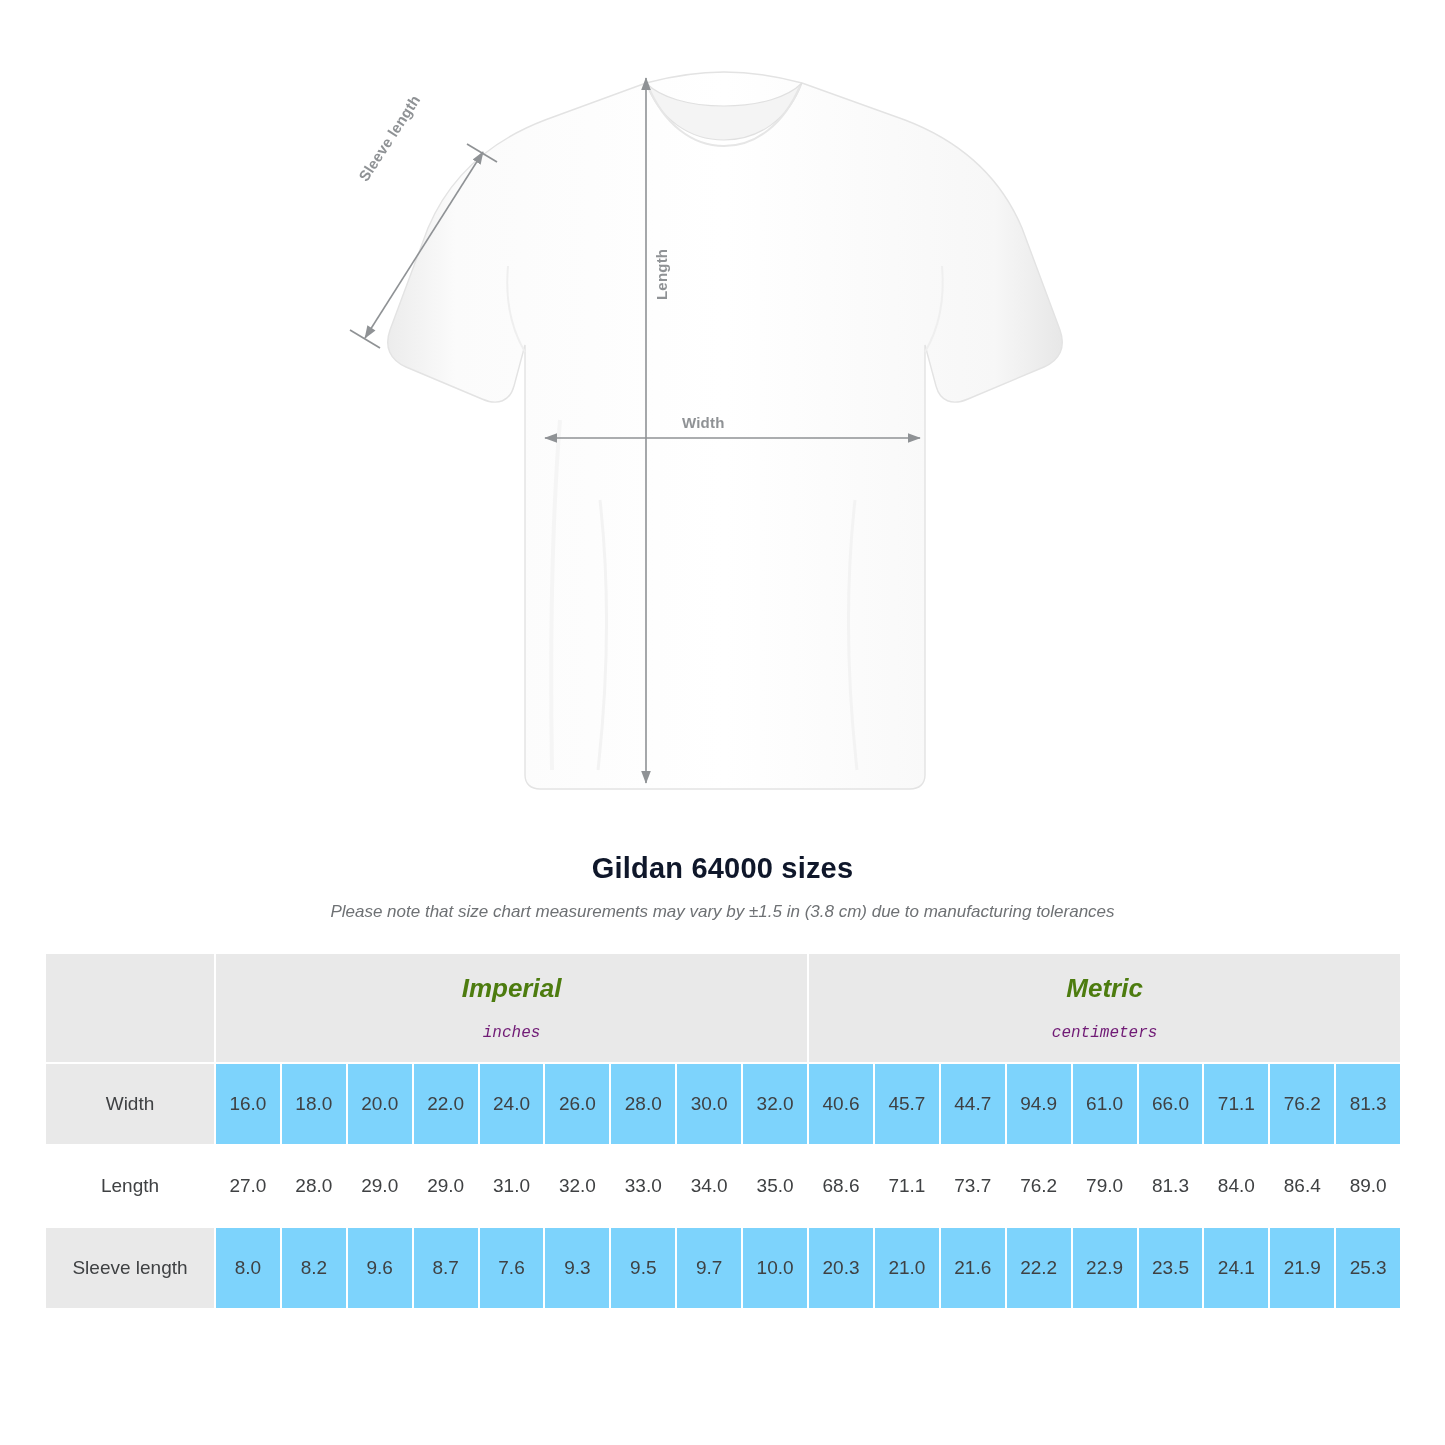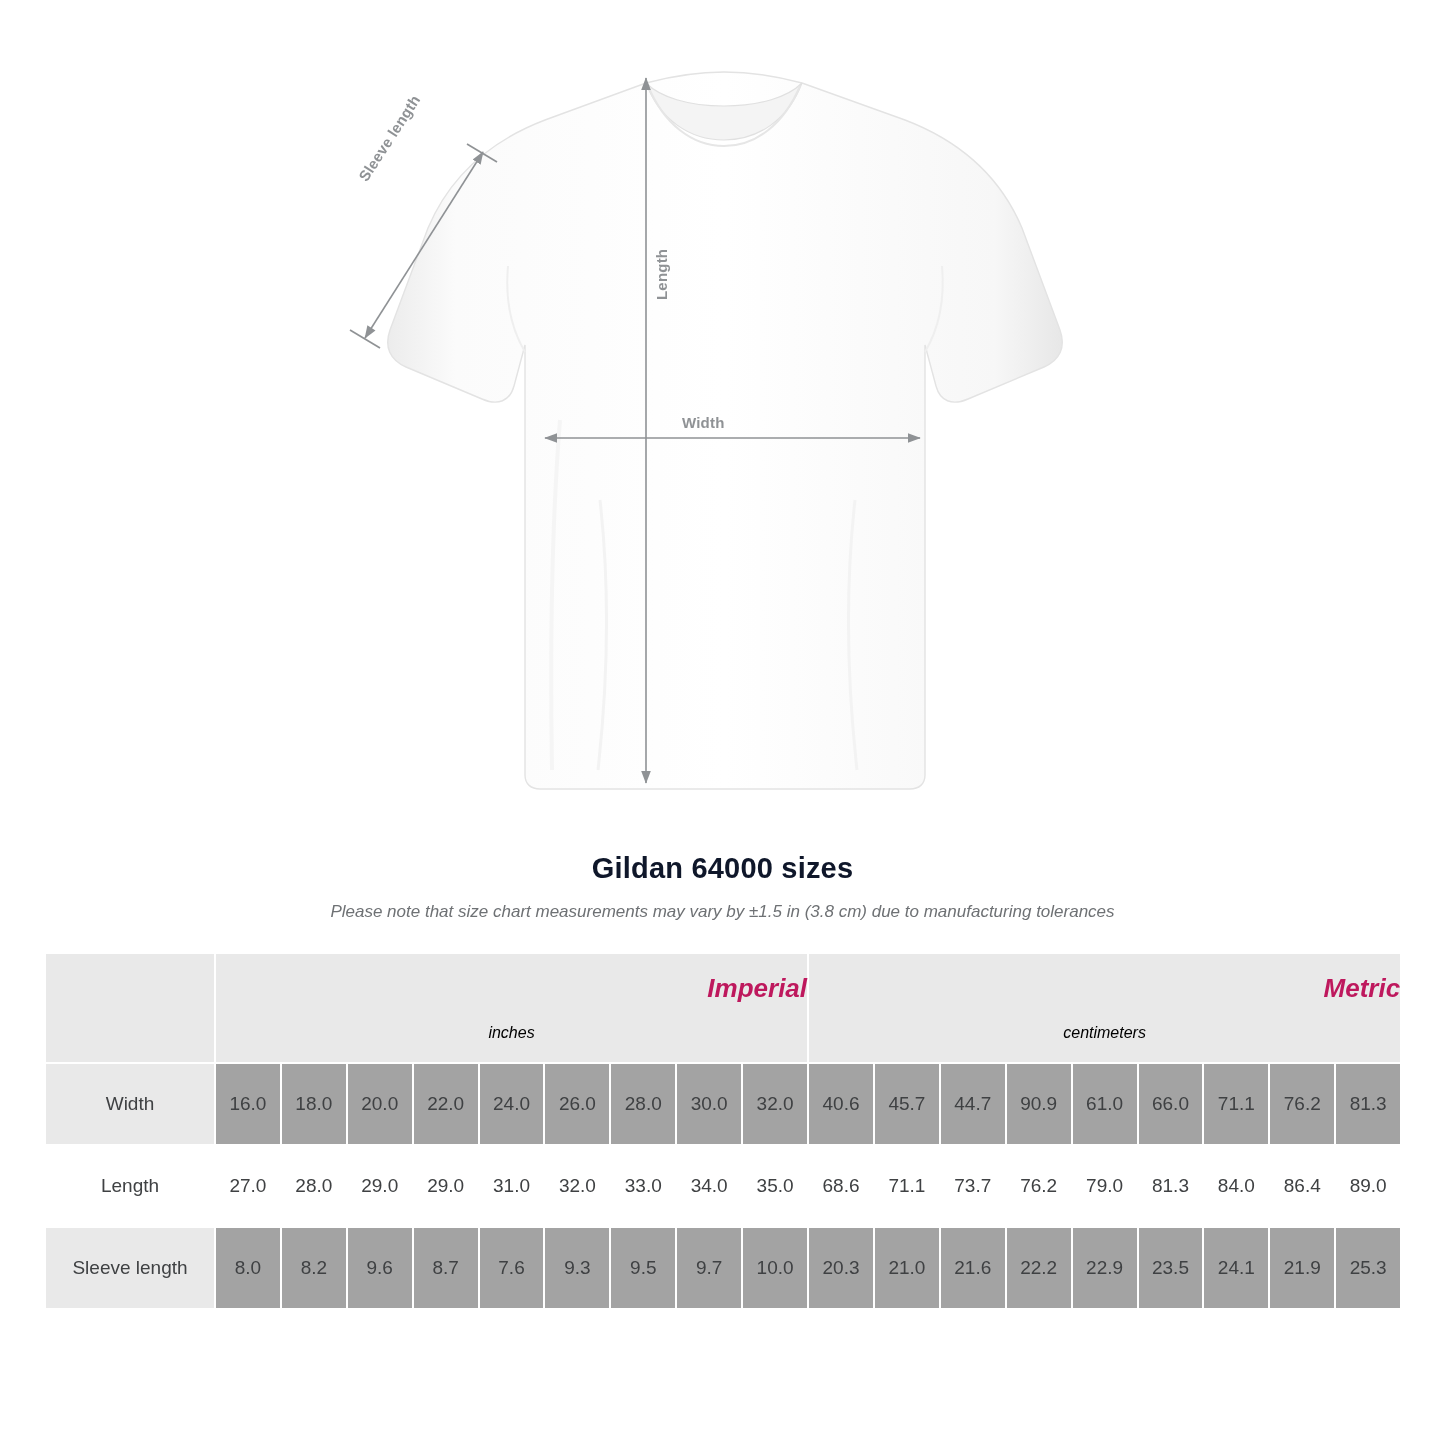--- a/index.html
+++ b/index.html
@@ -97,42 +97,42 @@
     font-weight: normal;
   }
   .unit-head {
     background: #e9e9e9 !important;
     height: 108px !important;
   }
   .unit-head .unit-name {
     font-size: 26px;
     font-style: italic;
     font-weight: bold;
-    color: #be185d;
+    color: #4d7c0f;
     line-height: 1.1;
-    text-align: right;
   }
   .unit-head .unit-sub {
     font-size: 16px;
     font-style: italic;
-    color: #000000;
+    color: #701a75;
     margin-top: 22px;
+    font-family: Liberation Mono, monospace;
   }
   .spacer-col {
     width: 170px;
     background: #e9e9e9 !important;
   }
   .row-head {
     font-weight: bold;
     color: #3f4143;
     background: #ffffff;
     font-size: 19px;
   }
   tr.alt td {
-    background: #a3a3a3;
+    background: #7dd3fc;
   }
   tr.alt td.row-head {
     background: #e9e9e9;
   }
   .size-row td {
     font-weight: bold;
     font-size: 19px;
   }
   .size-row td.row-head {
     font-weight: bold;
@@ -245,21 +245,21 @@
           <td>20.0</td>
           <td>22.0</td>
           <td>24.0</td>
           <td>26.0</td>
           <td>28.0</td>
           <td>30.0</td>
           <td>32.0</td>
           <td>40.6</td>
           <td>45.7</td>
           <td>44.7</td>
-          <td>90.9</td>
+          <td>94.9</td>
           <td>61.0</td>
           <td>66.0</td>
           <td>71.1</td>
           <td>76.2</td>
           <td>81.3</td>
         </tr>
 
         <tr>
           <td class="row-head">Length</td>
           <td>27.0</td>

